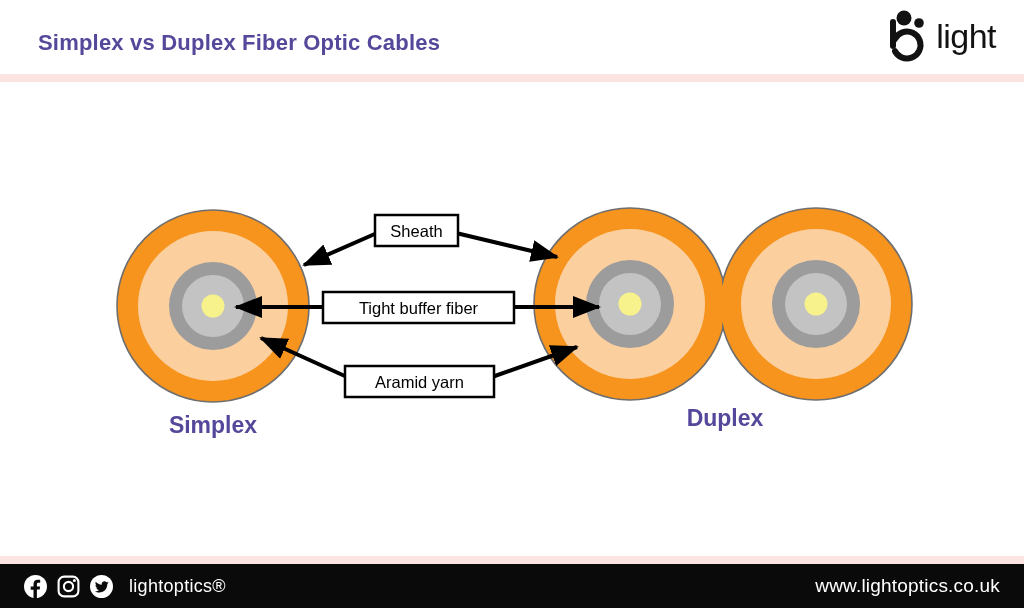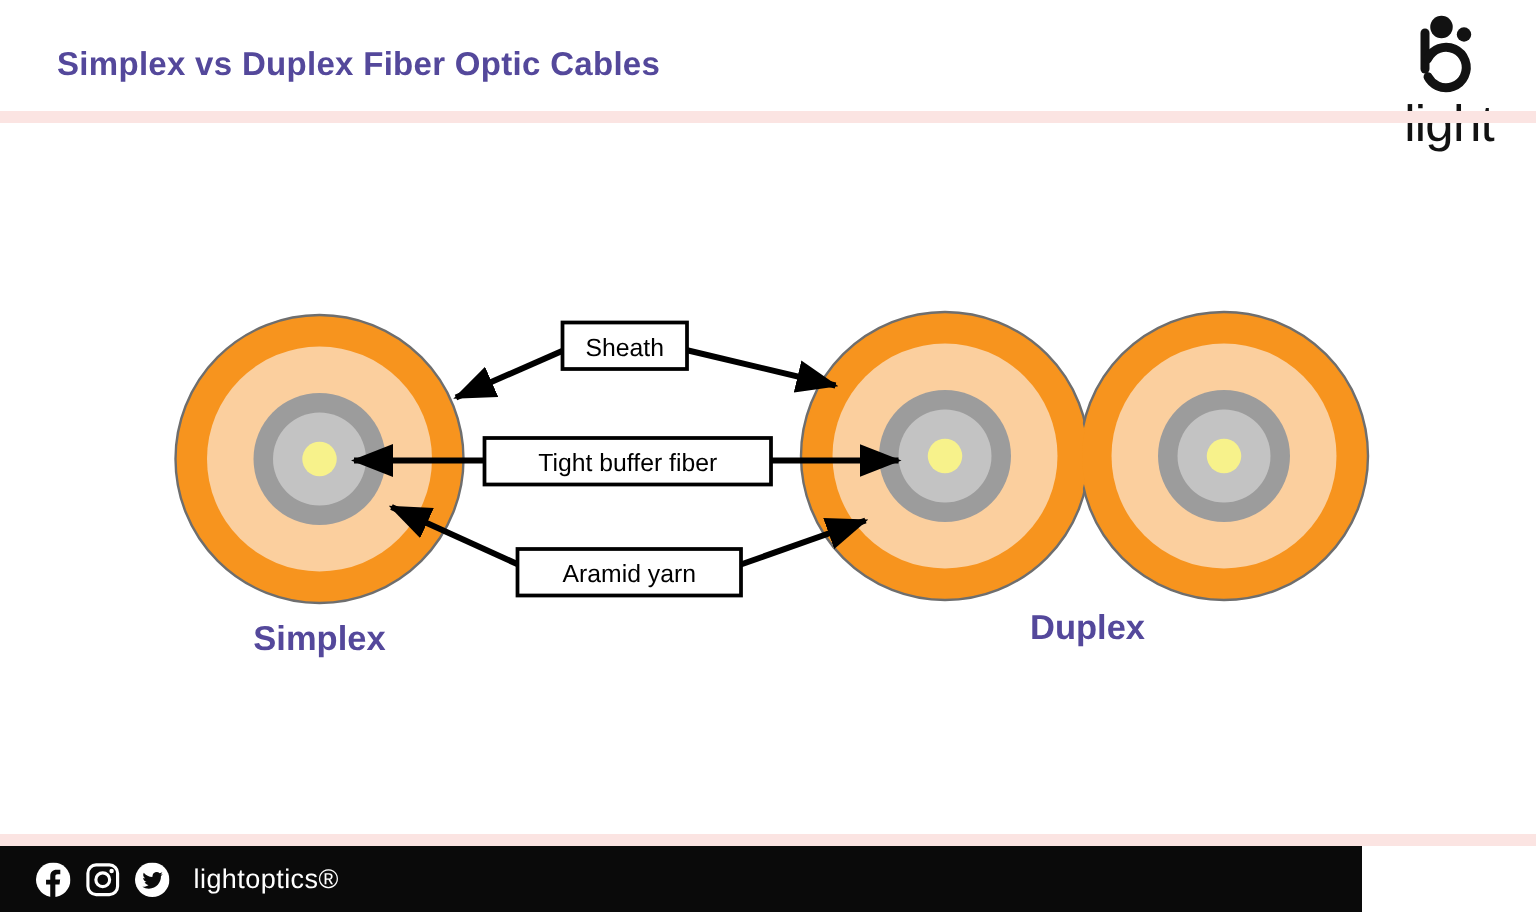--- a/index.html
+++ b/index.html
@@ -12,21 +12,21 @@
   }
 
   
   .header-title {
     position: absolute; left: 38px; top: 30px;
     font-size: 22px; font-weight: bold;
     color: #54489B; letter-spacing: 0.2px;
   }
   .logo {
     position: absolute; right: 28px; top: 8px;
-    display: flex; align-items: center; flex-direction: column;
+    display: flex; align-items: center;
   }
   .logo-icon-svg { display: block; margin-right: 2px; }
   .logo-word { font-size: 34px; color: #121212; letter-spacing: -0.5px; }
   .logo-light { font-weight: 400; }
   .logo-bold  { font-weight: 700; }
 
   .divider-top {
     position: absolute; left: 0; top: 74px;
     width: 1024px; height: 8px; background: #FBE4E2;
   }
@@ -46,21 +46,21 @@
     font-size: 23px; font-weight: bold; text-anchor: middle;
   }
 
   
   .footer-accent {
     position: absolute; left: 0; top: 556px;
     width: 1024px; height: 8px; background: #FBE4E2;
   }
   .footer-bar {
     position: absolute; left: 0; top: 564px;
-    width: 908px; height: 44px; background: #0A0A0A;
+    width: 1024px; height: 44px; background: #0A0A0A;
     display: flex; align-items: center;
     box-sizing: border-box; padding: 0 24px;
     color: #ffffff;
   }
   .social-icon { display: block; margin-right: 10px; cursor: pointer; }
   .footer-brand { font-size: 18px; margin-left: 6px; letter-spacing: 0.3px; }
   .footer-site  { margin-left: auto; font-size: 19px; letter-spacing: 0.2px; cursor: pointer; }
 </style>
 </head>
 <body>
@@ -147,13 +147,14 @@
   <svg class="social-icon" width="23" height="23" viewBox="0 0 23 23">
     <rect x="1.6" y="1.6" width="19.8" height="19.8" rx="5.5" fill="none" stroke="#ffffff" stroke-width="2.1"></rect>
     <circle cx="11.5" cy="11.5" r="4.6" fill="none" stroke="#ffffff" stroke-width="2.1"></circle>
     <circle cx="17.4" cy="5.6" r="1.5" fill="#ffffff"></circle>
   </svg>
   <svg class="social-icon" width="23" height="23" viewBox="0 0 23 23">
     <circle cx="11.5" cy="11.5" r="11.5" fill="#ffffff"></circle>
     <path fill="#0A0A0A" d="M18.6,7.6 c-0.5,0.23 -1.05,0.38 -1.6,0.45 0.58,-0.35 1.02,-0.9 1.23,-1.55 -0.54,0.32 -1.14,0.55 -1.78,0.68 A2.82,2.82 0 0 0 11.6,9.1 c0,0.22 0.02,0.43 0.07,0.64 -2.35,-0.12 -4.43,-1.24 -5.82,-2.95 -0.24,0.42 -0.38,0.9 -0.38,1.41 0,0.98 0.5,1.84 1.26,2.35 -0.46,-0.01 -0.9,-0.14 -1.28,-0.35 v0.03 c0,1.36 0.97,2.5 2.26,2.76 -0.24,0.07 -0.49,0.1 -0.75,0.1 -0.18,0 -0.36,-0.02 -0.53,-0.05 0.36,1.12 1.4,1.93 2.64,1.95 -0.97,0.76 -2.18,1.21 -3.5,1.21 -0.23,0 -0.45,-0.01 -0.67,-0.04 1.25,0.8 2.74,1.27 4.34,1.27 5.21,0 8.06,-4.31 8.06,-8.05 l-0.01,-0.37 c0.55,-0.4 1.03,-0.9 1.37,-1.46 z"></path>
   </svg>
   <span class="footer-brand">lightoptics®</span>
+  <span class="footer-site">www.lightoptics.co.uk</span>
 </div>
 
 </body></html>

